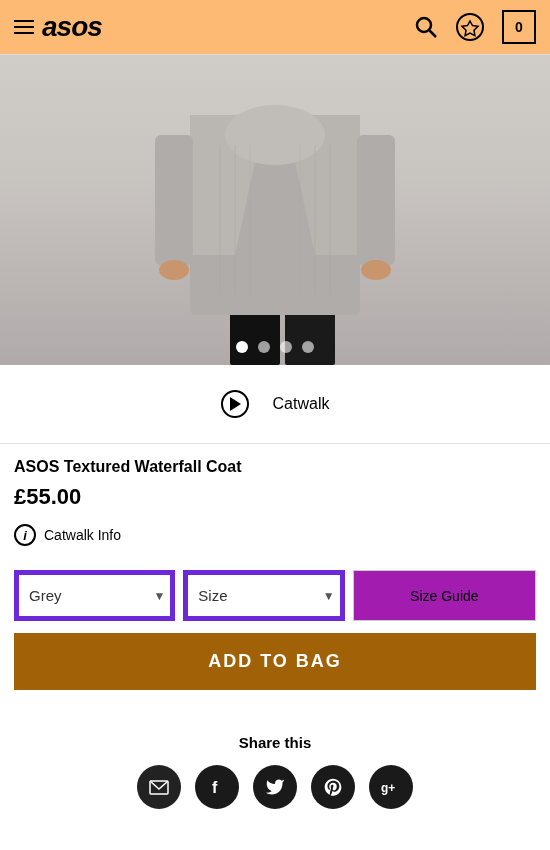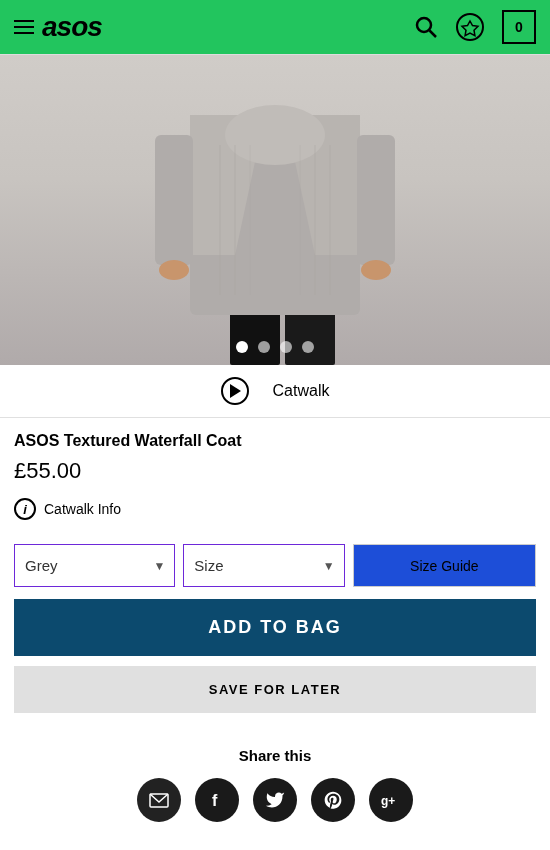--- a/index.html
+++ b/index.html
@@ -12,21 +12,21 @@
       overflow-x: hidden;
     }
 
     
     .header {
       display: flex;
       align-items: center;
       justify-content: space-between;
       padding: 10px 14px;
       border-bottom: 1px solid #ddd;
-      background: #22c55e;
+      background: #fdba74;
     }
 
     .header-left {
       display: flex;
       align-items: center;
       gap: 8px;
     }
 
     .hamburger-icon {
       display: flex;
@@ -120,21 +120,21 @@
     .dot.active {
       background: rgba(255,255,255,1);
     }
 
     
     .catwalk-bar {
       display: flex;
       align-items: center;
       justify-content: center;
       gap: 24px;
-      padding: 12px 0;
+      padding: 25px 0;
       border-bottom: 1px solid #e0e0e0;
     }
 
     .play-icon {
       width: 28px;
       height: 28px;
       border-radius: 50%;
       border: 2px solid #000;
       display: flex;
       align-items: center;
@@ -163,21 +163,21 @@
 
     .product-name {
       font-size: 16px;
       color: #000;
       font-weight: bold;
       margin-bottom: 8px;
     }
 
     .product-price {
       font-size: 22px;
-      font-weight: normal;
+      font-weight: bold;
       color: #000;
       margin-bottom: 14px;
     }
 
     .product-info-row {
       display: flex;
       align-items: center;
       gap: 8px;
       margin-bottom: 16px;
     }
@@ -212,21 +212,21 @@
 
     .select-wrapper {
       position: relative;
       flex: 1;
     }
 
     .select-wrapper select {
       width: 100%;
       padding: 12px 10px;
       font-size: 15px;
-      border: 1px solid #6d28d9;
+      border: 5px solid #6d28d9;
       background: #fff;
       appearance: none;
       cursor: pointer;
       color: #333;
     }
 
     .select-arrow {
       position: absolute;
       right: 10px;
       top: 50%;
@@ -234,33 +234,33 @@
       pointer-events: none;
       font-size: 12px;
       color: #555;
     }
 
     .size-guide-btn {
       flex: 1;
       padding: 12px 10px;
       font-size: 14px;
       border: 1px solid #ccc;
-      background: #1d4ed8;
+      background: #a21caf;
       cursor: pointer;
       color: #000;
       text-align: center;
     }
 
     
     .add-to-bag-btn {
       display: block;
       width: calc(100% - 28px);
       margin: 0 14px 10px 14px;
       padding: 18px;
-      background: #0c4a6e;
+      background: #a16207;
       color: #fff;
       font-size: 18px;
       font-weight: bold;
       letter-spacing: 2px;
       border: none;
       cursor: pointer;
       text-align: center;
     }
 
     
@@ -427,21 +427,20 @@
       <option value="xl">XL</option>
     </select>
     <span class="select-arrow">▼</span>
   </div>
   <button class="size-guide-btn">Size Guide</button>
 </div>
 
 <button class="add-to-bag-btn">ADD TO BAG</button>
 
 <div class="secondary-buttons">
-  <button class="secondary-btn">SAVE FOR LATER</button>
 </div>
 
 <div class="share-section">
   <div class="share-title">Share this</div>
   <div class="social-icons">
     <a class="social-icon email-icon" href="#">
       <svg width="20" height="20" viewBox="0 0 20 20" fill="white">
         <rect x="1" y="4" width="18" height="13" rx="1" fill="none" stroke="white" stroke-width="1.5"></rect>
         <polyline points="1,4 10,12 19,4" fill="none" stroke="white" stroke-width="1.5"></polyline>
       </svg>

